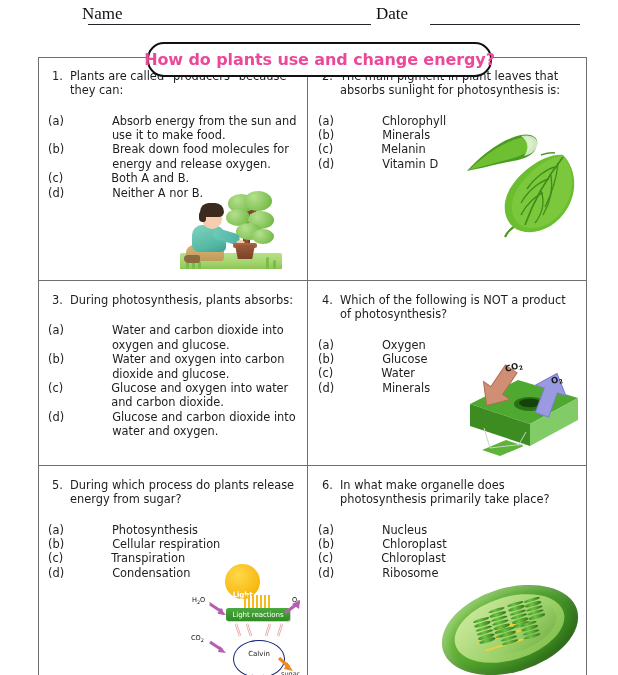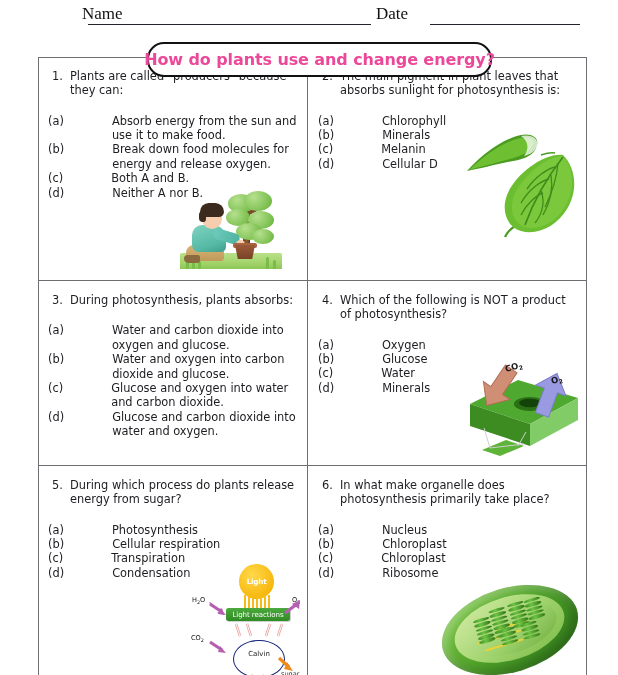--- a/index.html
+++ b/index.html
@@ -230,24 +230,24 @@
 
   
   .art-leaf { left: 155px; top: 62px; width: 120px; height: 120px; }
 
   
   .art-block { left: 152px; top: 65px; width: 128px; height: 112px; }
 
   
   .art-photo { left: 150px; top: 96px; width: 120px; height: 118px; }
   .ph-sun {
-    position:absolute; left:51px; top:2px; width:35px; height:35px;
+    position:absolute; left:37px; top:2px; width:35px; height:35px;
     background: radial-gradient(circle at 38% 32%, #ffd84a, #f7b70d 72%, #e9a400);
     border-radius:50%;
-    display:flex; align-items:center; justify-content:center;
+    display:flex; align-items:flex-end; justify-content:center;
   }
   .ph-sun span {
     font-size:7.2px; color:#ffffff; font-weight:bold; letter-spacing:-0.2px;
   }
   .ph-rays { position:absolute; left:56px; top:33px; width:26px; height:14px; }
   .ph-ray {
     position:absolute; top:0; width:1.6px; height:14px;
     background:#f5bb18;
   }
   .ph-lr {
@@ -424,21 +424,21 @@
         <div class="choice">
           <span class="choice-letter">(b)</span>
           <span class="choice-text">Minerals</span>
         </div>
         <div class="choice">
           <span class="choice-letter">(c)</span>
           <span class="choice-text">Melanin</span>
         </div>
         <div class="choice">
           <span class="choice-letter">(d)</span>
-          <span class="choice-text">Cellular D</span>
+          <span class="choice-text">Vitamin D</span>
         </div>
       </div>
     </div>
   </div>
 
   <div class="cell cell-col-l cell-row-2">
     <div class="qbody">
       <div class="qhead">
         <div class="qnum">3.</div>
         <div class="qtext">During photosynthesis, plants absorbs:</div>

